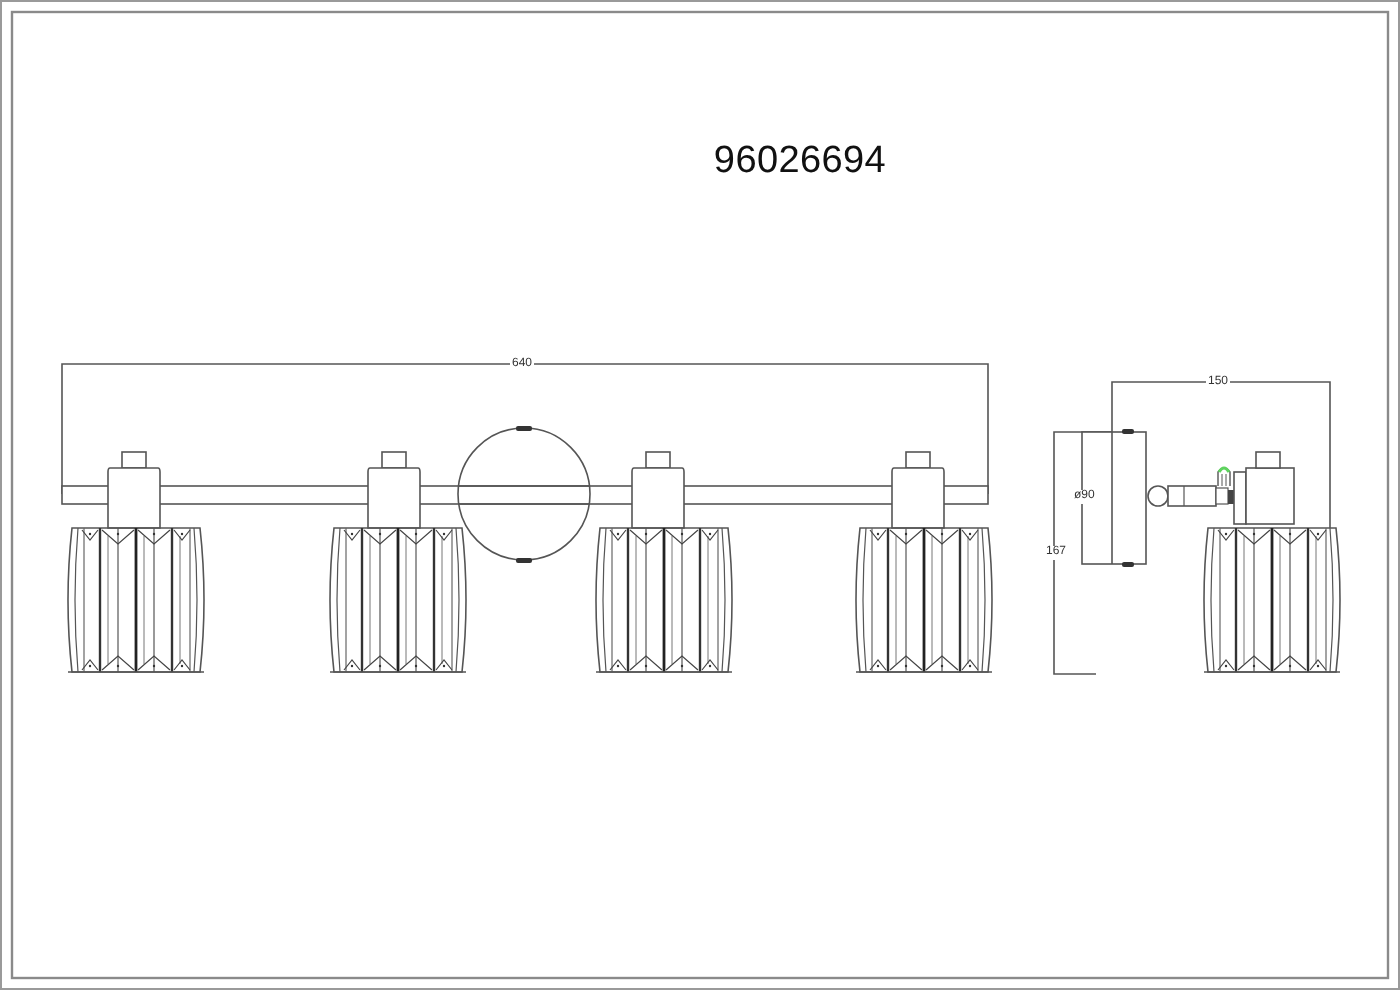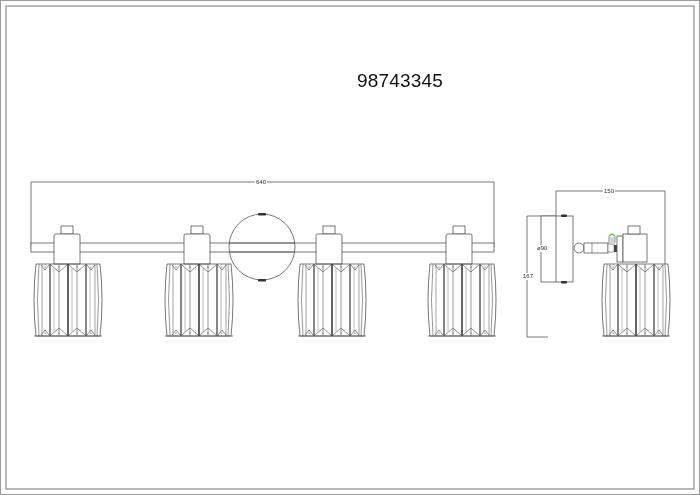--- a/index.html
+++ b/index.html
@@ -113,20 +113,20 @@
       <rect x="614" y="245" width="3" height="7" fill="#444"></rect>
 
       <rect x="617" y="236" width="6" height="26" fill="#fff" stroke="#555" stroke-width="0.8"></rect>
       <rect x="623" y="234" width="24" height="28" fill="#fff" stroke="#555" stroke-width="0.8"></rect>
       <rect x="628" y="226" width="12" height="8" fill="#fff" stroke="#555" stroke-width="0.8"></rect>
 
       <use href="#crystal-shade" x="600" y="264"></use>
     </g>
   </svg>
 
-  <div class="title">98743345</div>
+  <div class="title">96026694</div>
 
   <div class="dim" style="left:255px; top:179px;">640</div>
   <div class="dim" style="left:603px; top:188px;">150</div>
   <div class="dim" style="left:536px; top:245px;">ø90</div>
   <div class="dim" style="left:522px; top:273px;">167</div>
 
 </div>
 
 </body></html>

